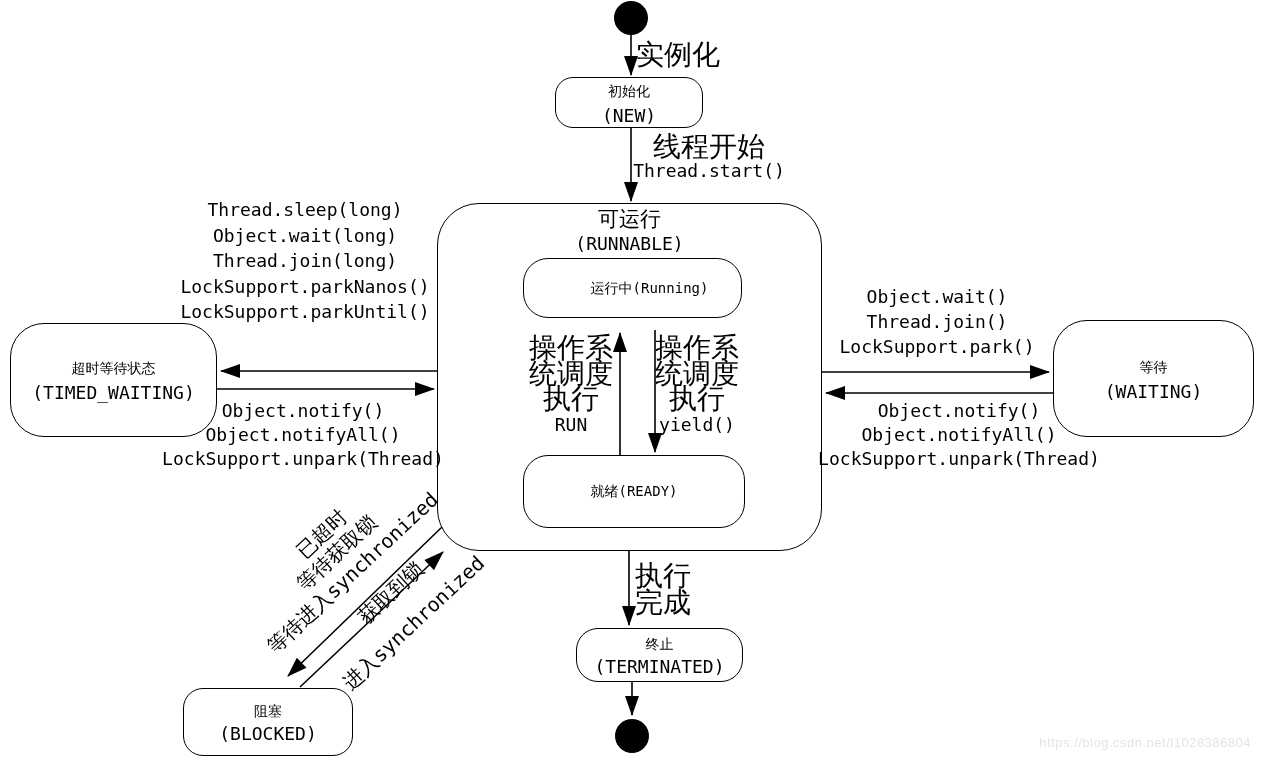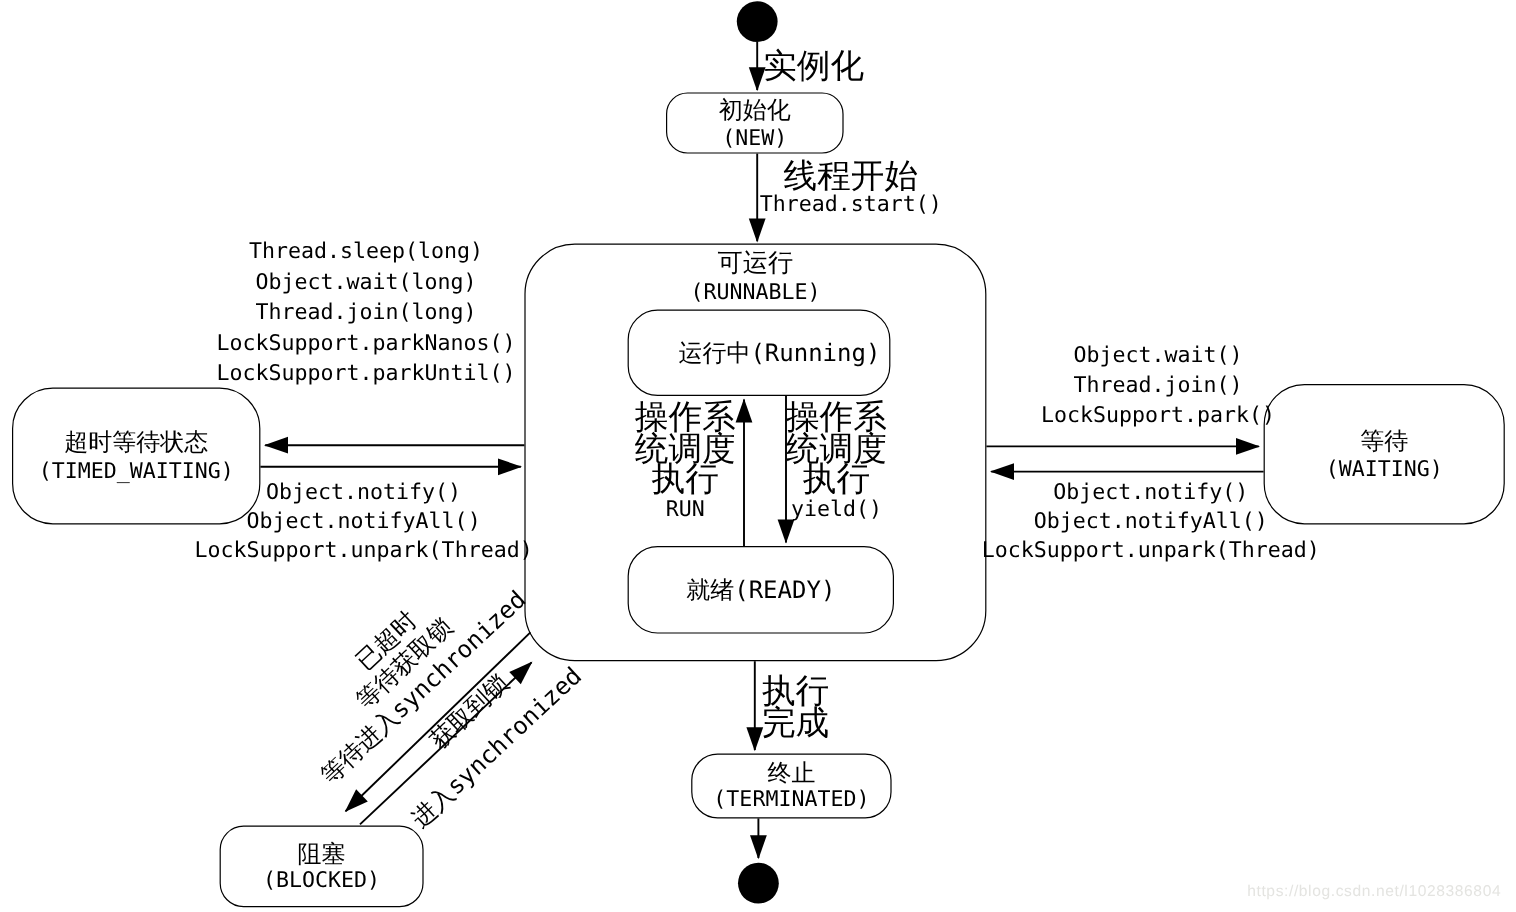--- a/index.html
+++ b/index.html
@@ -7,21 +7,21 @@
     position:relative; width:1263px; height:760px; background:#fff;
     font-family:"DejaVu Sans Mono","Liberation Mono",monospace;
     color:#000; overflow:hidden;
   }
   .layer-svg { position:absolute; left:0; top:0; z-index:5; pointer-events:none; }
   .box {
     position:absolute; box-sizing:border-box; border:1.6px solid #000; background:#fff;
     display:flex; flex-direction:column; align-items:center; justify-content:center;
     text-align:center; z-index:2;
   }
-  .box .zh { font-size:20px; line-height:25px; display:block; }
+  .box .zh { font-size:14px; line-height:25px; display:block; }
   .box .en { font-size:18px; line-height:23px; display:block; }
   .lbl { position:absolute; white-space:nowrap; text-align:center; z-index:8; }
   .lbl .zh { font-size:28px; display:block; }
   .lbl .en { font-size:18px; display:block; }
   .lbl.centered { transform:translateX(-50%); }
   .rot {
     position:absolute; white-space:nowrap; font-size:20px; z-index:8;
     transform:translate(-50%,-50%) rotate(-43deg);
   }
   .watermark {
@@ -77,21 +77,21 @@
     <span class="zh">初始化</span>
     <span class="en">(NEW)</span>
   </div>
 
   <div class="box" style="left:437px; top:203px; width:385px; height:348px; border-radius:42px;"></div>
   <div class="runnable-title">
     <span class="zh">可运行</span>
     <span class="en">(RUNNABLE)</span>
   </div>
 
-  <div class="box" style="left:523px; top:258px; width:219px; height:72px; border-radius:25px; z-index:3;padding-left:34px;">
+  <div class="box" style="left:523px; top:258px; width:219px; height:60px; border-radius:25px; z-index:3;padding-left:34px;">
     <span class="zh">运行中(Running)</span>
   </div>
 
   <div class="box" style="left:523px; top:455px; width:222px; height:73px; border-radius:25px; z-index:3;">
     <span class="zh">就绪(READY)</span>
   </div>
 
   <div class="box" style="left:10px; top:323px; width:207px; height:114px; border-radius:34px;">
     <span class="zh">超时等待状态</span>
     <span class="en">(TIMED_WAITING)</span>
@@ -128,21 +128,21 @@
     <span class="en" style="line-height:25.5px">LockSupport.parkNanos()</span>
     <span class="en" style="line-height:25.5px">LockSupport.parkUntil()</span>
   </div>
 
   <div class="lbl centered" style="left:303px; top:399px;">
     <span class="en" style="line-height:24px">Object.notify()</span>
     <span class="en" style="line-height:24px">Object.notifyAll()</span>
     <span class="en" style="line-height:24px">LockSupport.unpark(Thread)</span>
   </div>
 
-  <div class="lbl centered" style="left:937px; top:284px;margin-left:28px;">
+  <div class="lbl centered" style="left:937px; top:284px;">
     <span class="en" style="line-height:25px">Object.wait()</span>
     <span class="en" style="line-height:25px">Thread.join()</span>
     <span class="en" style="line-height:25px">LockSupport.park()</span>
   </div>
 
   <div class="lbl centered" style="left:959px; top:399px;">
     <span class="en" style="line-height:24px">Object.notify()</span>
     <span class="en" style="line-height:24px">Object.notifyAll()</span>
     <span class="en" style="line-height:24px">LockSupport.unpark(Thread)</span>
   </div>

